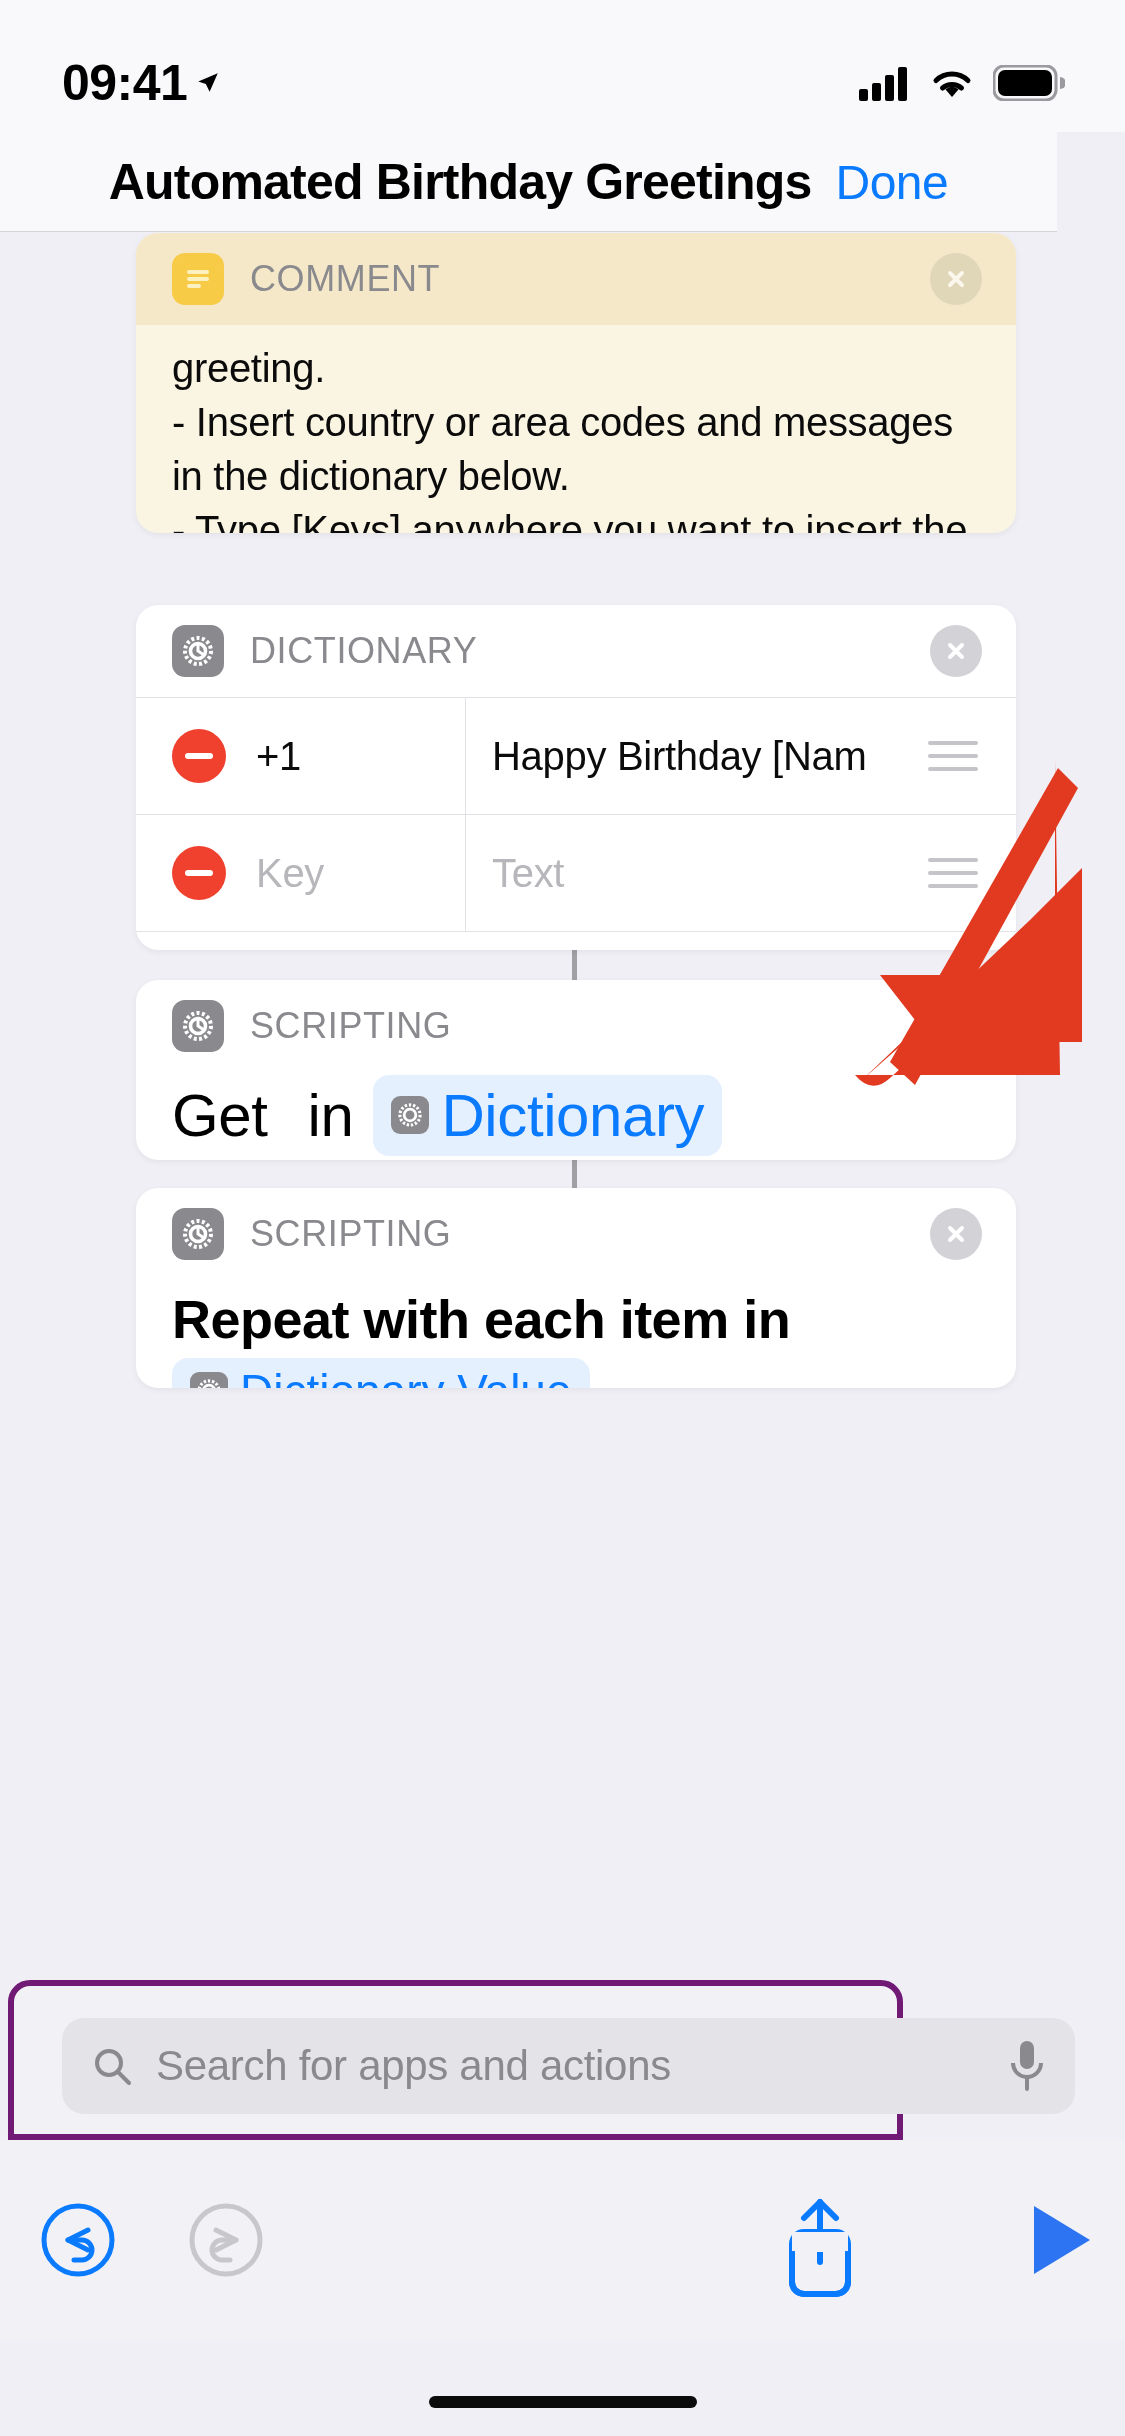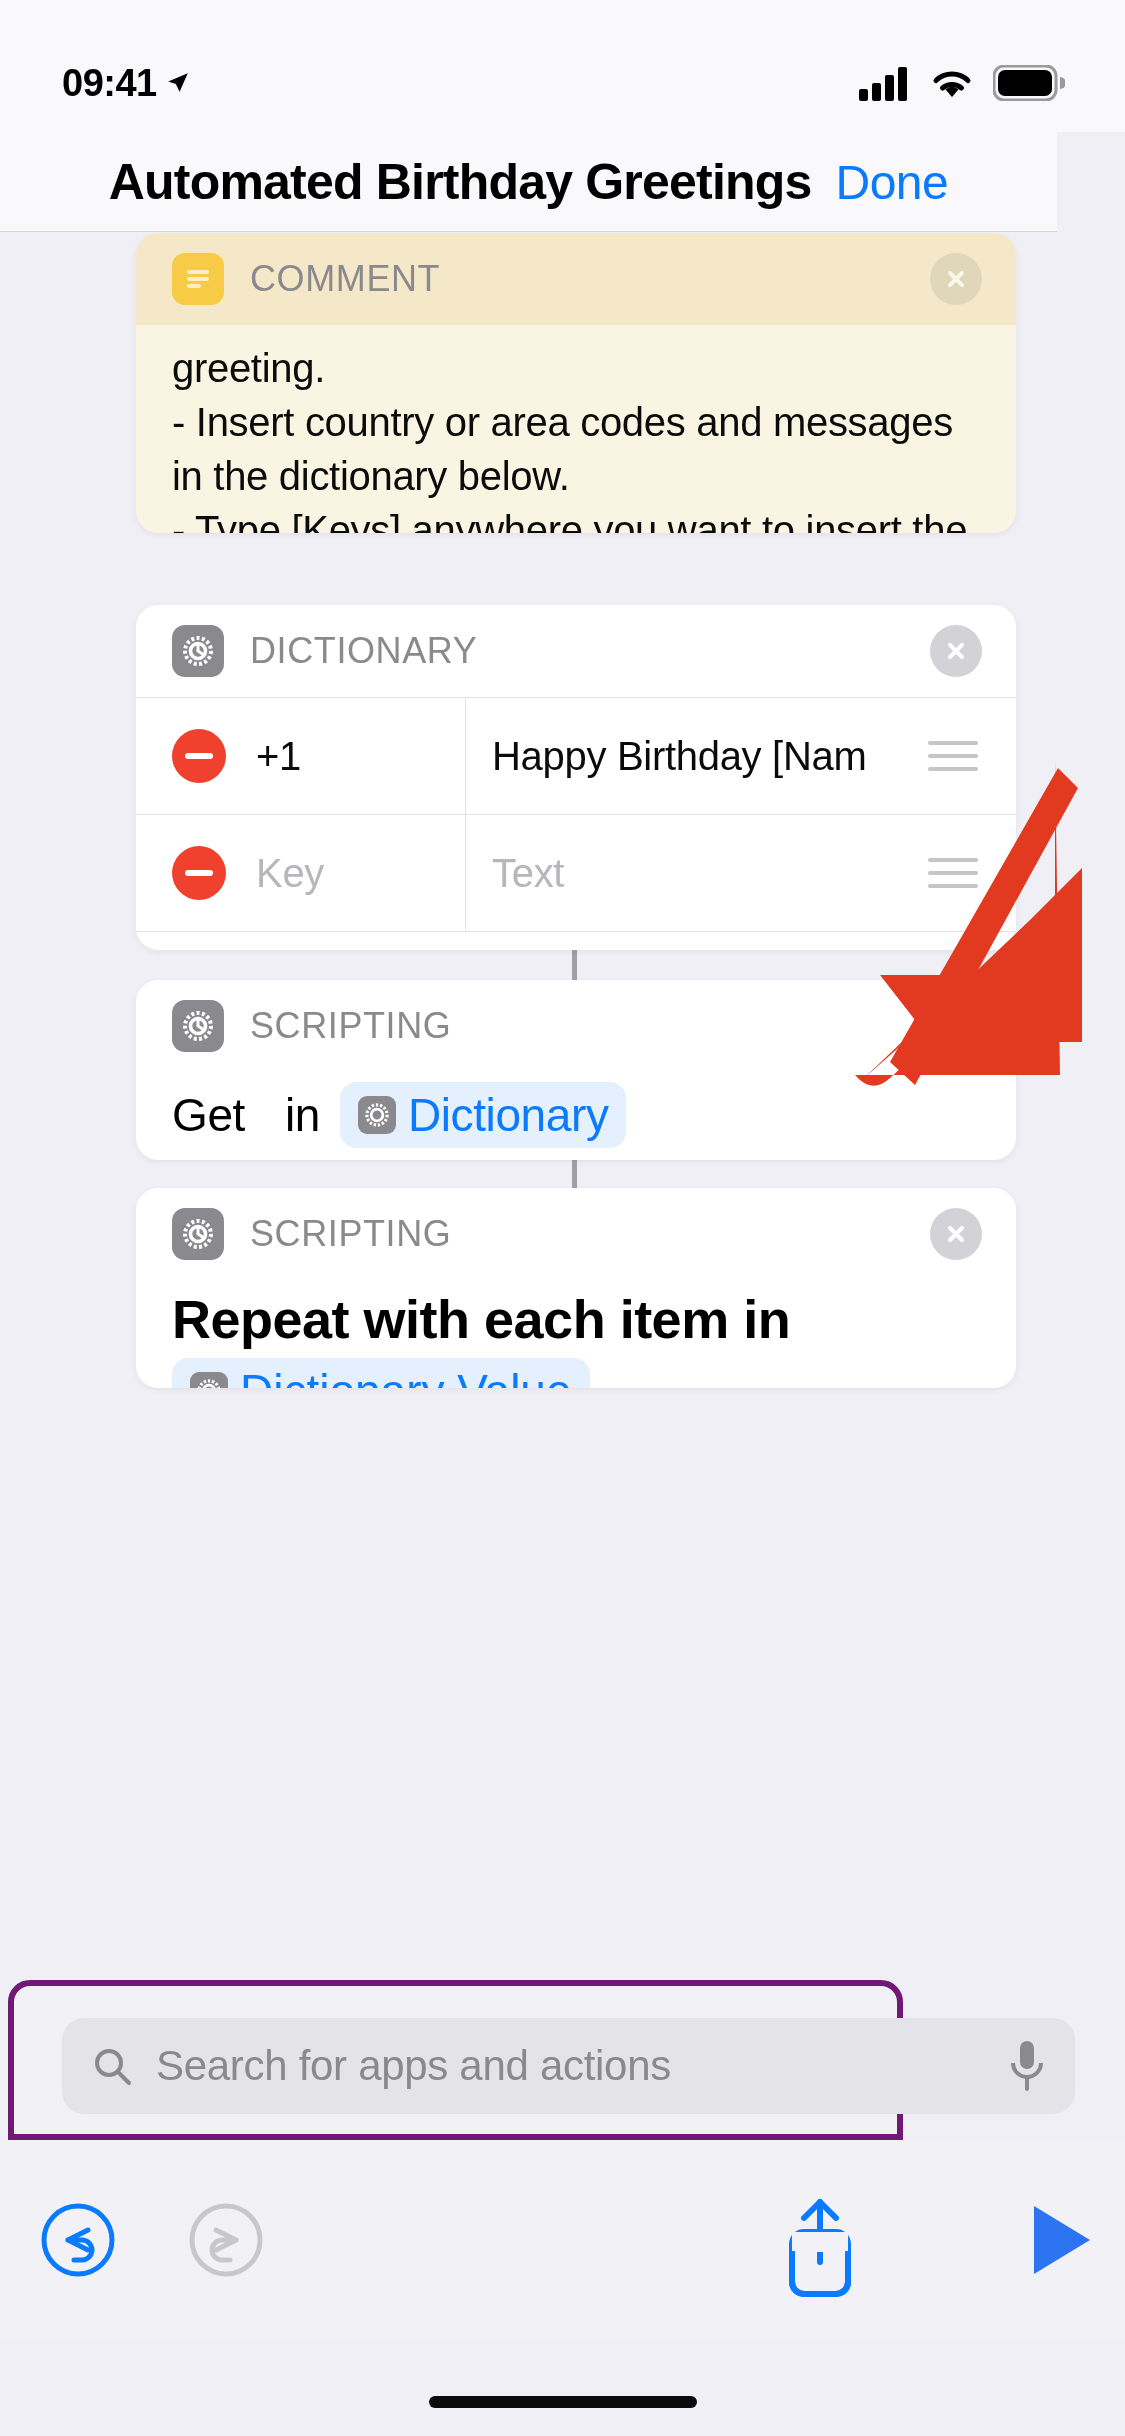--- a/index.html
+++ b/index.html
@@ -19,21 +19,21 @@
   .statusbar {
     position: absolute; top: 0; left: 0;
     width: 1125px; height: 132px;
     background: #F9F9FB;
     display: flex; align-items: center;
     justify-content: space-between;
     padding: 34px 60px 0 62px;
   }
   .sb-left { display: flex; align-items: center; gap: 8px; }
   .sb-time {
-    font-size: 38px; font-weight: bold; color: #000;
+    font-size: 50px; font-weight: bold; color: #000;
     letter-spacing: -0.5px; line-height: 1;
   }
   .sb-loc { width: 26px; height: 26px; display:block; }
   .sb-right { display: flex; align-items: center; gap: 16px; }
 
   
   .navbar {
     position: absolute; top: 132px; left: 0;
     width: 1057px; height: 100px;
     background: #F9F9FB;
@@ -157,21 +157,21 @@
     border-top: 1px solid #E2E2E6;
   }
 
   
   #script1 { top: 747px; height: 180px; }
   #script2 { top: 955px; height: 200px; }
   .script-line {
     padding: 0 36px 0 36px;
     display: flex; align-items: center; flex-wrap: wrap;
     gap: 0;
-    font-size: 46px; letter-spacing: -0.4px;
+    font-size: 60px; letter-spacing: -0.4px;
     height: 86px;
   }
   .tok-plain { color: #000; font-weight: 500; }
   .tok-pill {
     display: inline-flex; align-items: center; gap: 12px;
     background: #E5F0FE; color: #0A7AFF;
     border-radius: 16px;
     padding: 6px 18px; font-weight: 500;
   }
   .tok-pill .mini-icon {

